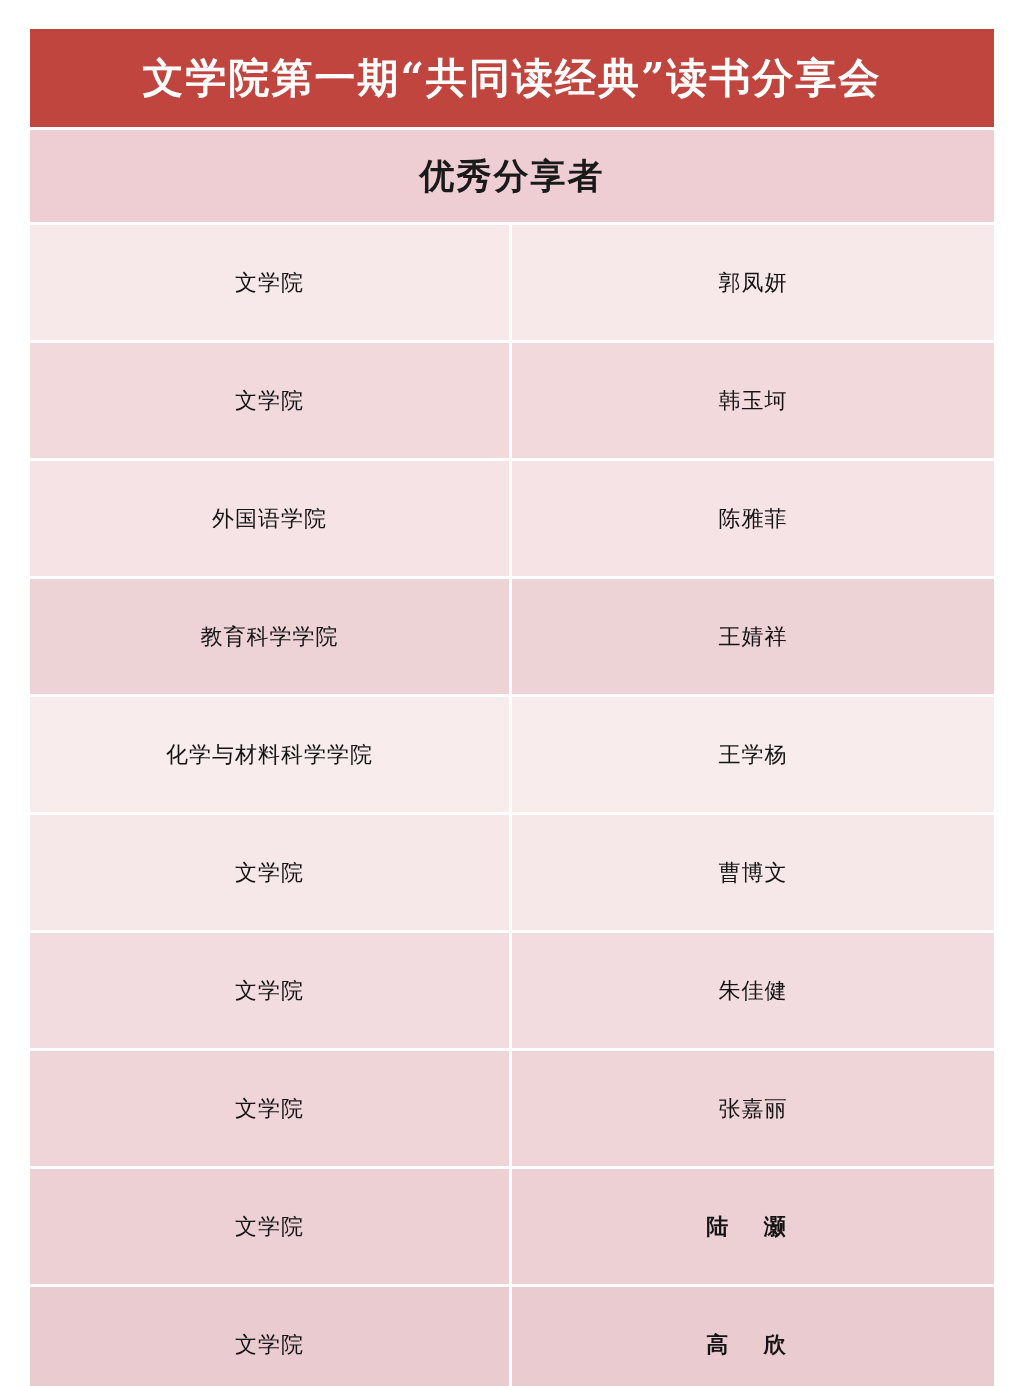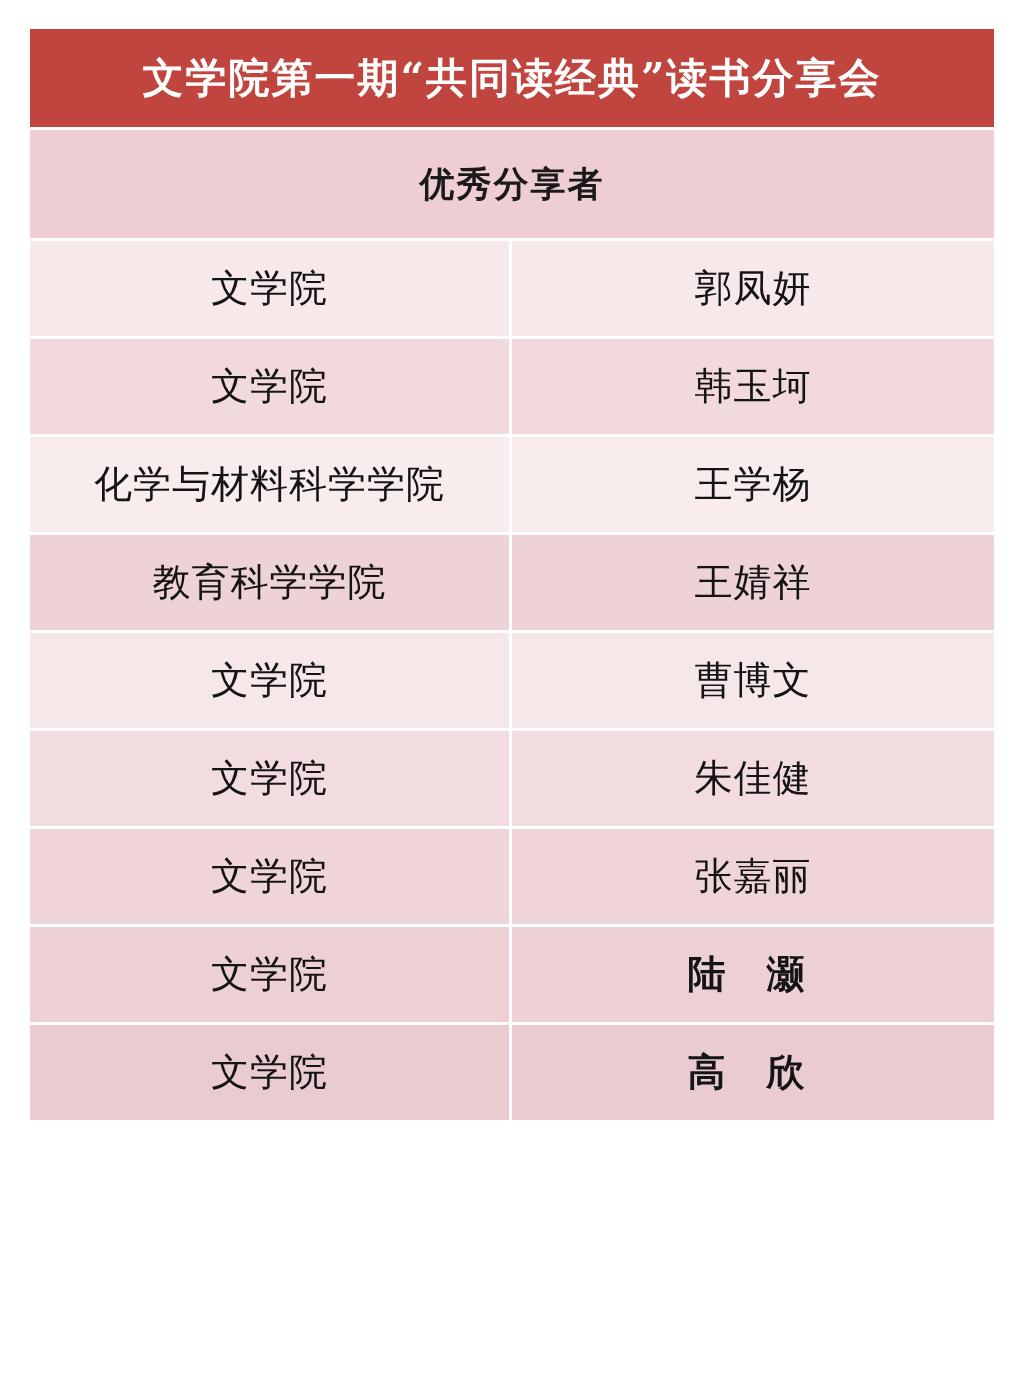--- a/index.html
+++ b/index.html
@@ -41,28 +41,28 @@
     vertical-align: middle;
     font-weight: 600;
     font-family: "DejaVu Serif", "Liberation Serif", serif;
   }
   .section-cell {
     background: #eeced3;
     color: #1a1a1a;
     text-align: center;
     font-size: 35px;
     letter-spacing: 2px;
-    height: 108px;
+    height: 92px;
     vertical-align: middle;
     font-weight: 600;
   }
   .row-cell {
     text-align: center;
-    font-size: 38px;
-    height: 95px;
+    font-size: 22px;
+    height: 115px;
     vertical-align: middle;
     color: #141414;
     letter-spacing: 1px;
   }
   
   .tint-a { background: #f7e9ea; }
   .tint-b { background: #f1d9dc; }
   .tint-c { background: #f5e3e5; }
   .tint-d { background: #eed3d6; }
   .tint-e { background: #f6e7e8; }
@@ -100,26 +100,30 @@
 
       <tr>
         <td class="row-cell tint-a cell-gap col-unit">文学院</td>
         <td class="row-cell tint-a col-name">郭凤妍</td>
       </tr>
       <tr>
         <td class="row-cell tint-b cell-gap col-unit">文学院</td>
         <td class="row-cell tint-b col-name">韩玉坷</td>
       </tr>
       <tr>
-        <td class="row-cell tint-j cell-gap col-unit">化学与材料科学学院</td>
-        <td class="row-cell tint-j col-name">王学杨</td>
+        <td class="row-cell tint-c cell-gap col-unit">外国语学院</td>
+        <td class="row-cell tint-c col-name">陈雅菲</td>
       </tr>
       <tr>
         <td class="row-cell tint-d cell-gap col-unit">教育科学学院</td>
         <td class="row-cell tint-d col-name">王婧祥</td>
+      </tr>
+      <tr>
+        <td class="row-cell tint-j cell-gap col-unit">化学与材料科学学院</td>
+        <td class="row-cell tint-j col-name">王学杨</td>
       </tr>
 
 
       <tr>
         <td class="row-cell tint-e cell-gap col-unit">文学院</td>
         <td class="row-cell tint-e col-name">曹博文</td>
       </tr>
       <tr>
         <td class="row-cell tint-f cell-gap col-unit">文学院</td>
         <td class="row-cell tint-f col-name">朱佳健</td>

